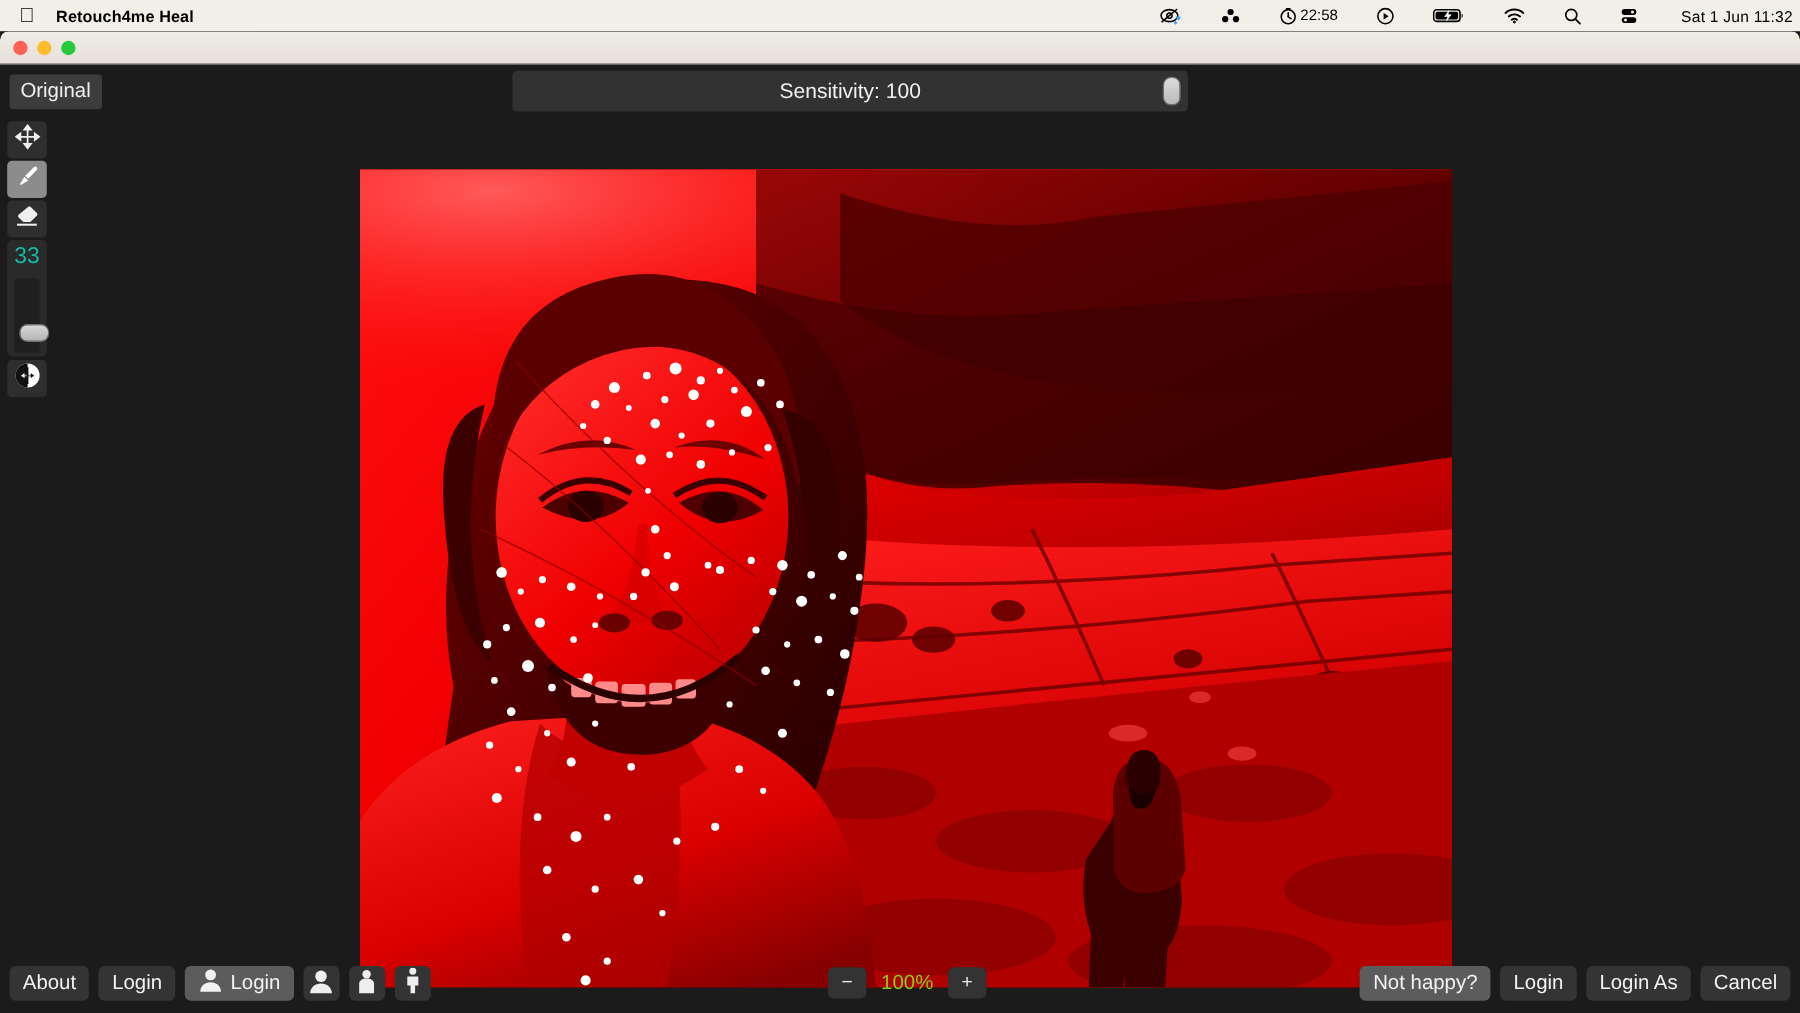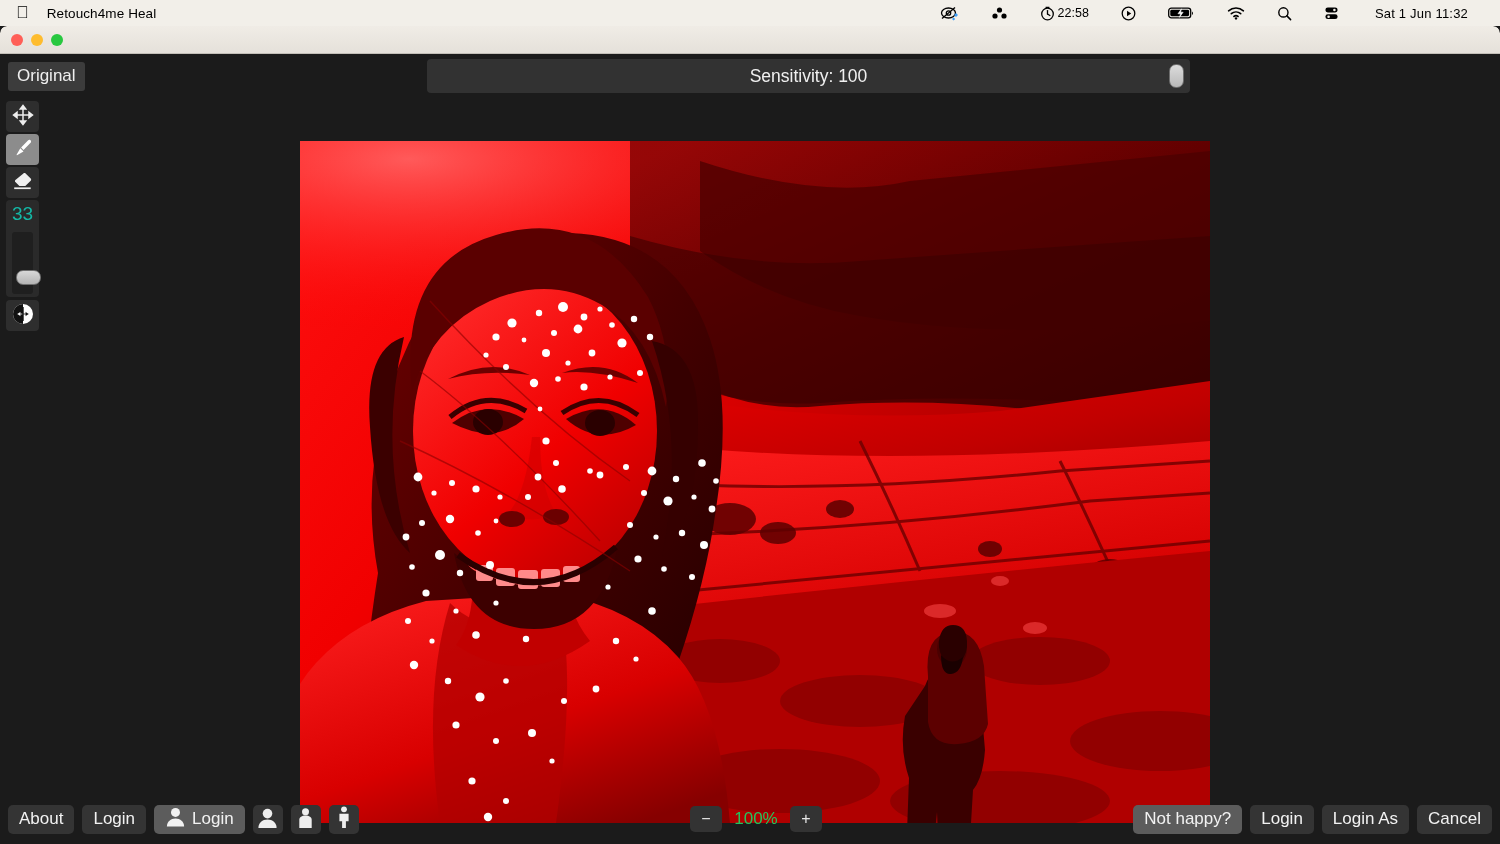--- a/index.html
+++ b/index.html
@@ -14,24 +14,24 @@
   #menubar {
     position: absolute; top: 0; left: 0;
     width: 1500px; height: 26px;
     background: #f2efe9;
     display: flex; align-items: center;
     color: #000;
     font-size: 13px;
   }
   #menubar .mb-left { display: flex; align-items: center; gap: 18px; padding-left: 16px; }
   #menubar .apple { font-size: 17px; line-height: 1; margin-top: -2px; }
-  #menubar .appname { font-weight: normal; font-size: 13.5px; letter-spacing: .1px; }
+  #menubar .appname { font-weight: bold; font-size: 13.5px; letter-spacing: .1px; }
   #menubar .mb-right {
     margin-left: auto; display: flex; align-items: center;
-    gap: 32px; padding-right: 32px; font-size: 12.5px;
+    gap: 32px; padding-right: 6px; font-size: 12.5px;
   }
   #menubar .mb-right .si { display: flex; align-items: center; }
   #menubar .clock { font-size: 13px; letter-spacing: .2px; margin-left: 4px;}
   .timeicon { display:flex; align-items:center; gap:3px; }
 
   
   #window {
     position: absolute; top: 26px; left: 0;
     width: 1500px; height: 818px;
     background: #1b1b1b;
@@ -69,21 +69,21 @@
   #original-btn {
     position: absolute; left: 8px; top: 8px;
     padding: 3px 9px 4px;
     background: #3c3c3c;
     color: #efefef; font-size: 17px;
     border: none; border-radius: 3px;
     font-family: Liberation Sans, sans-serif;
   }
   #sensitivity-slider {
     position: absolute; left: 427px; top: 5px;
-    width: 763px; height: 34px;
+    width: 563px; height: 34px;
     background: #323232;
     border-radius: 4px;
     display: flex; align-items: center; justify-content: center;
   }
   #sensitivity-label { color: #f0f0f0; font-size: 17.5px; }
   #sens-thumb {
     position: absolute; right: 6px; top: 5px;
     width: 15px; height: 24px;
     background: linear-gradient(#dcdcdc,#b9b9b9);
     border-radius: 7px;
@@ -157,21 +157,21 @@
     font-family: "Liberation Sans", sans-serif;
     padding: 4px 11px 5px;
     height: 29px;
     display: inline-flex; align-items: center; justify-content: center;
     gap: 6px;
   }
   .btn.light { background: #5c5c5c; }
   .btn.icon-only { padding: 3px 6px; width: 30px; }
   #bl-group { position: absolute; left: 8px; top: 5px; display: flex; gap: 8px; align-items: center; }
   #bc-group { position: absolute; left: 690px; top: 6px; display: flex; gap: 9px; align-items: center; }
-  #zoomlevel { color: #22c55e; font-size: 17px; min-width: 50px; text-align: center; }
+  #zoomlevel { color: #84cc16; font-size: 17px; min-width: 50px; text-align: center; }
   #br-group { position: absolute; right: 8px; top: 5px; display: flex; gap: 8px; align-items: center; }
   .zbtn {
     background: #333; border: none; border-radius: 5px;
     width: 32px; height: 26px; color: #e8e8e8;
     display: flex; align-items: center; justify-content: center;
     font-size: 16px;
   }
 </style>
 </head>
 <body>

